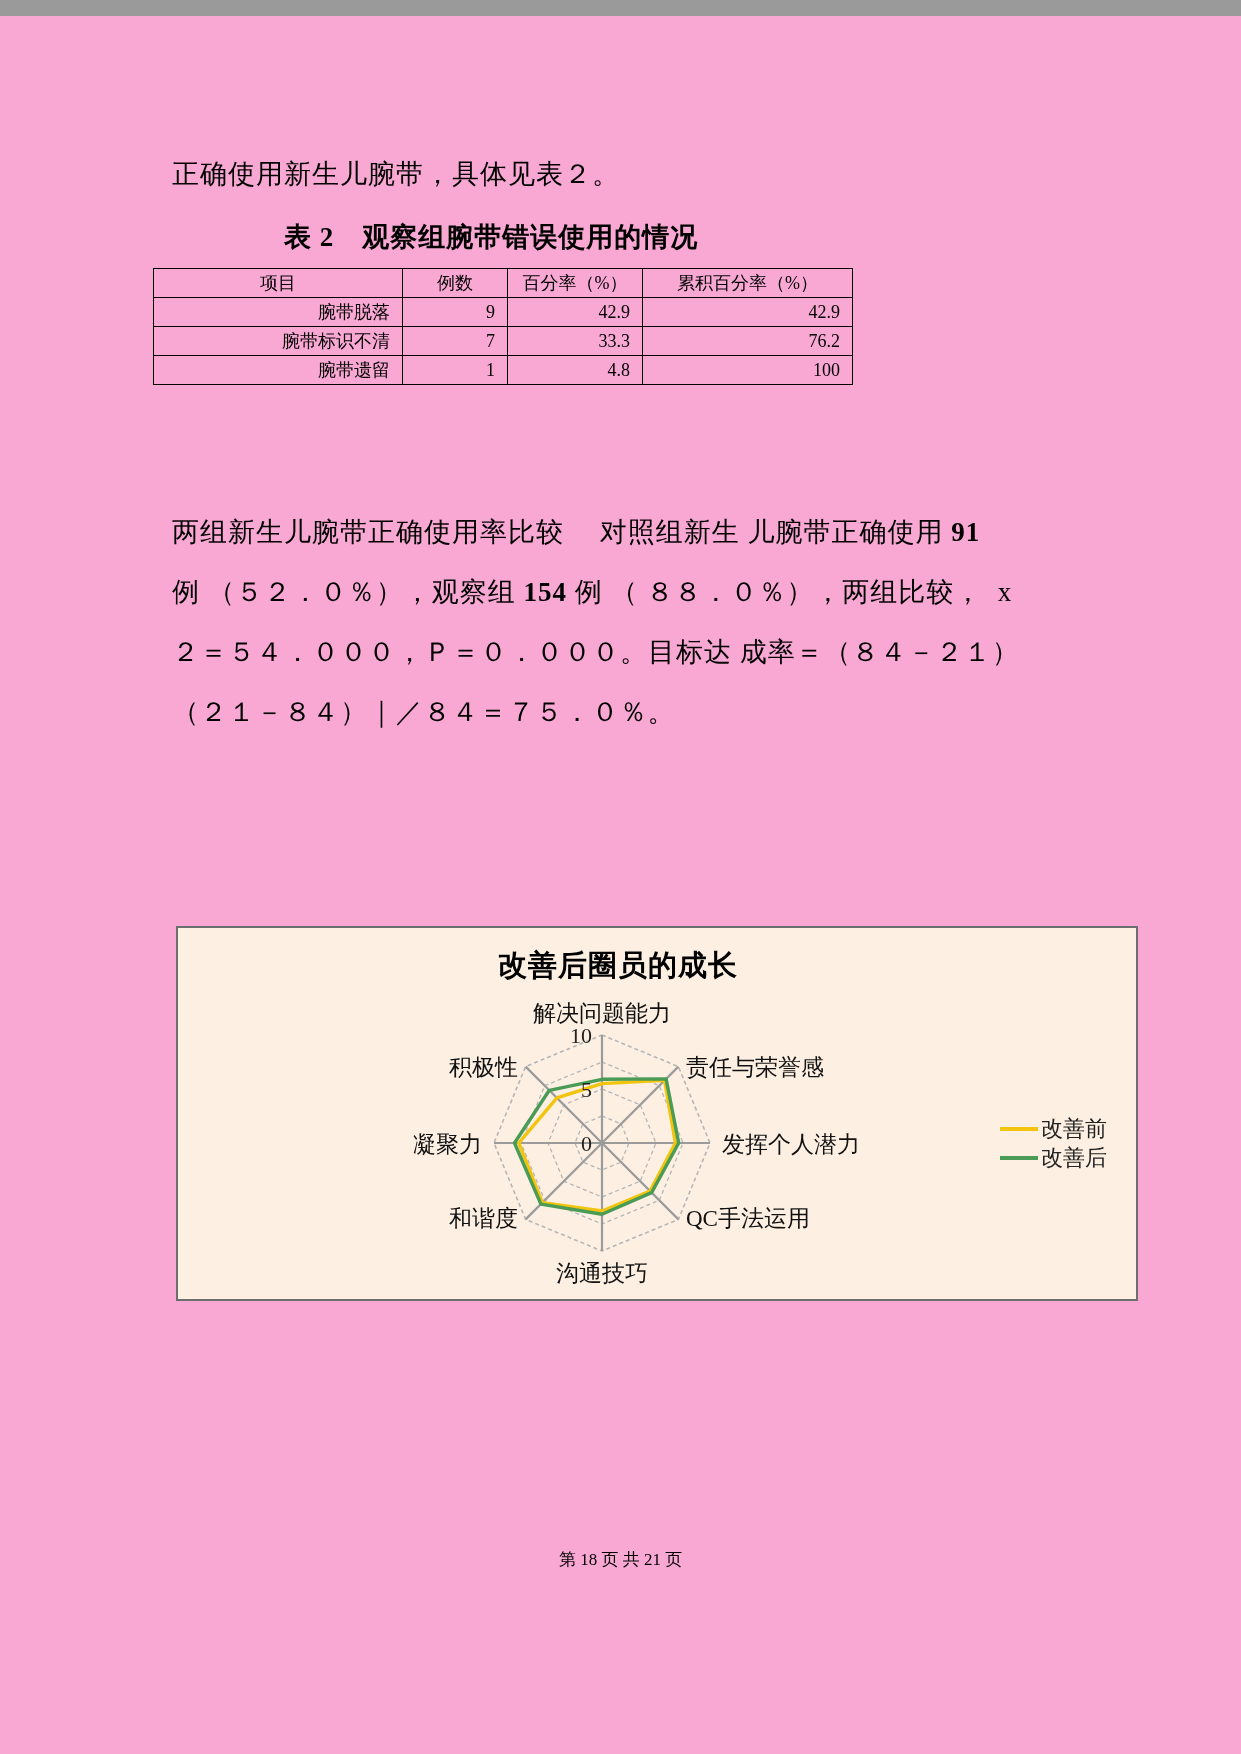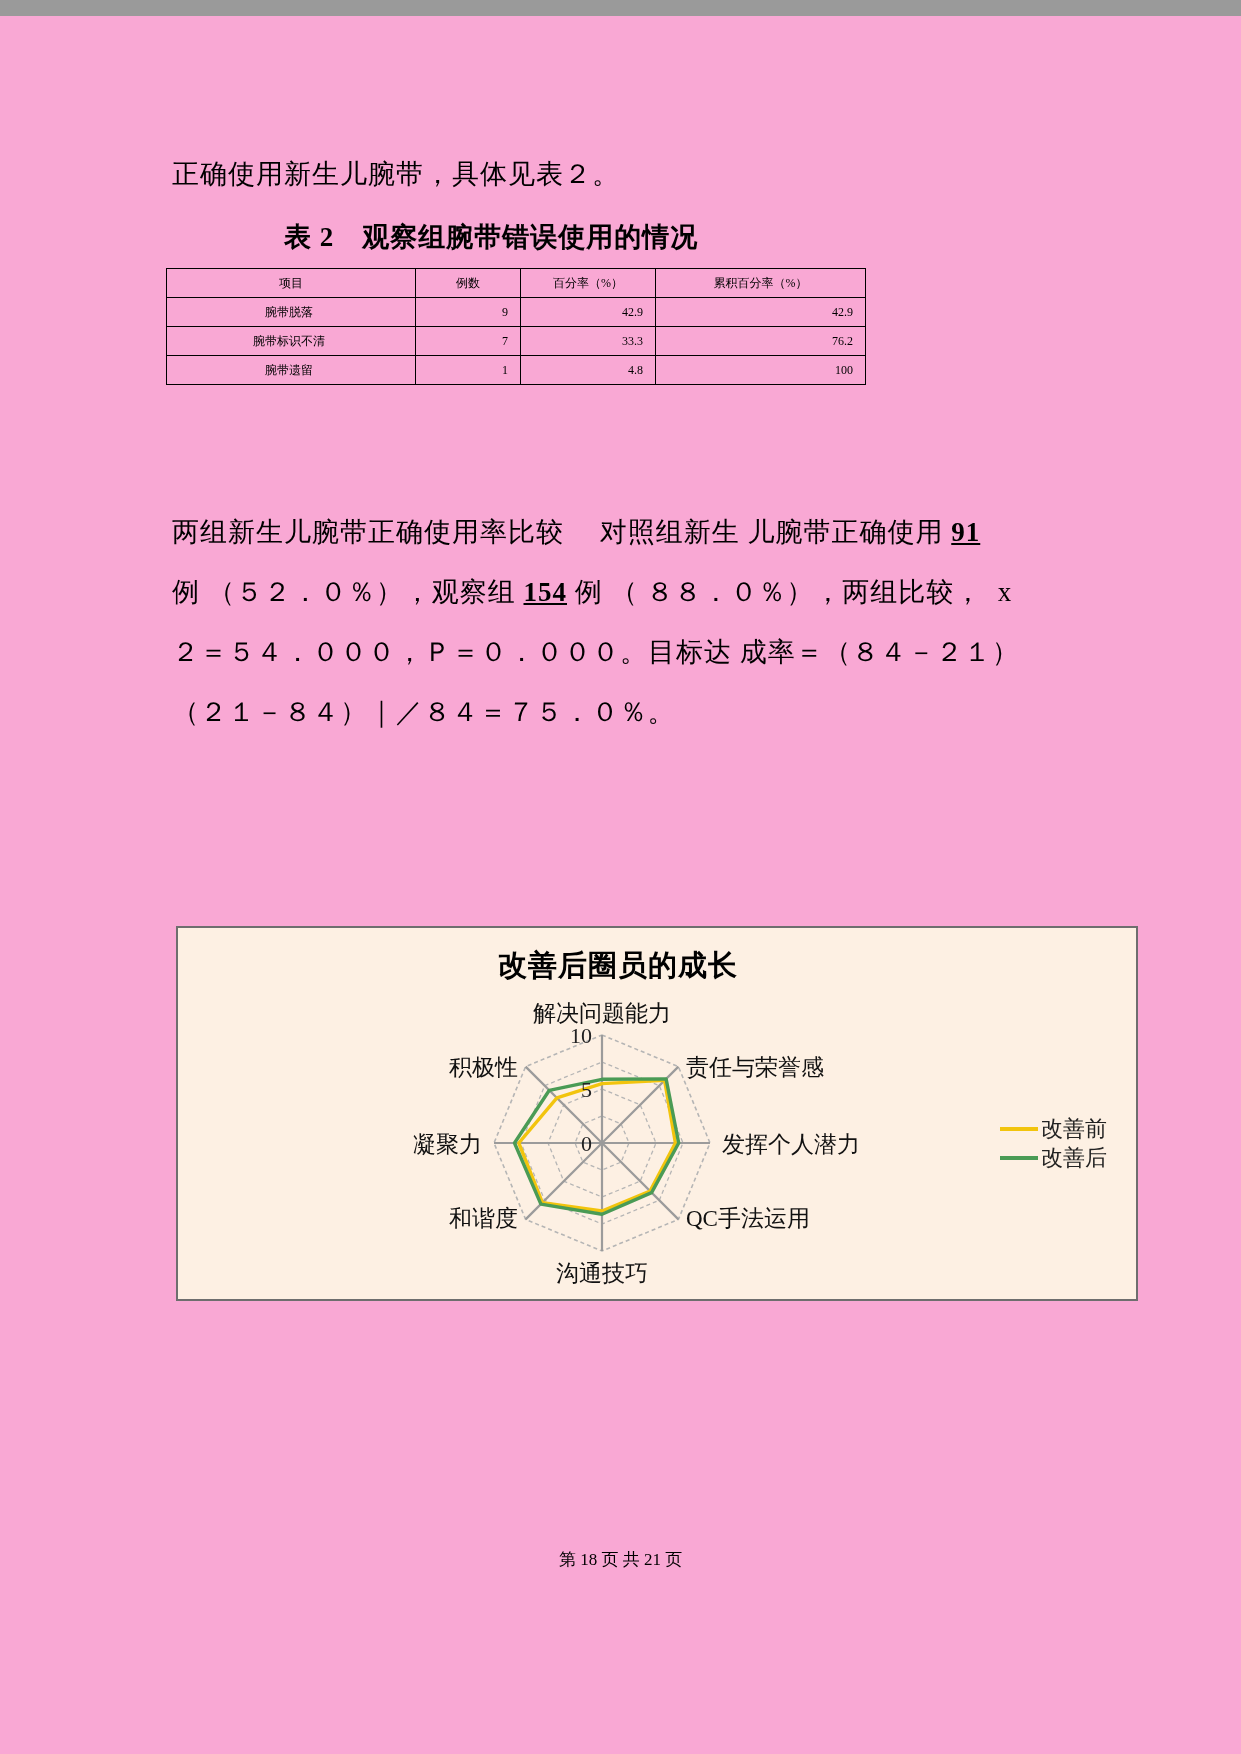--- a/index.html
+++ b/index.html
@@ -4,33 +4,33 @@
 <style>
   html,body{margin:0;padding:0;background:#9a9a9a;}
   .page{
     position:relative;width:1241px;height:1754px;margin:16px auto;background:#f9a8d4;
     font-family:"Liberation Serif","DejaVu Serif",serif;color:#000;overflow:hidden;
   }
   .intro{position:absolute;left:172px;top:140px;font-size:27px;letter-spacing:1px;white-space:pre;}
   .tbl-title{position:absolute;left:171px;top:203px;width:640px;text-align:center;
     font-weight:bold;font-size:27px;letter-spacing:1px;white-space:pre;}
   table.data-table{
-    position:absolute;left:166px;top:252px;width:699px;border-collapse:collapse;
-    table-layout:fixed;font-size:12px;
+    position:absolute;left:153px;top:252px;width:699px;border-collapse:collapse;
+    table-layout:fixed;font-size:18px;
   }
   table.data-table th, table.data-table td{
     border:1px solid #000;height:28px;padding:0 12px 0 8px;font-weight:normal;
     overflow:hidden;white-space:nowrap;
   }
   table.data-table th{text-align:center;padding:0 4px;}
   table.data-table td.num{text-align:right;}
-  table.data-table td.item{text-align:center;}
+  table.data-table td.item{text-align:right;}
   .para{position:absolute;left:172px;top:486px;width:930px;font-size:27px;}
   .para .pline{height:60px;line-height:60px;white-space:pre;letter-spacing:1px;}
-  .para b{font-weight:bold;text-decoration:underline;}
+  .para b{font-weight:bold;}
   .chart-box{
     position:absolute;left:176px;top:910px;width:958px;height:371px;
     background:#fdf0e3;border:2px solid #6e6e6e;
   }
   .chart-title{
     position:absolute;left:15px;top:18px;width:850px;text-align:center;
     font-weight:bold;font-size:29px;letter-spacing:1px;
     font-family:"Liberation Sans","DejaVu Sans",sans-serif;
   }
   .radar-svg{position:absolute;left:0;top:0;}

